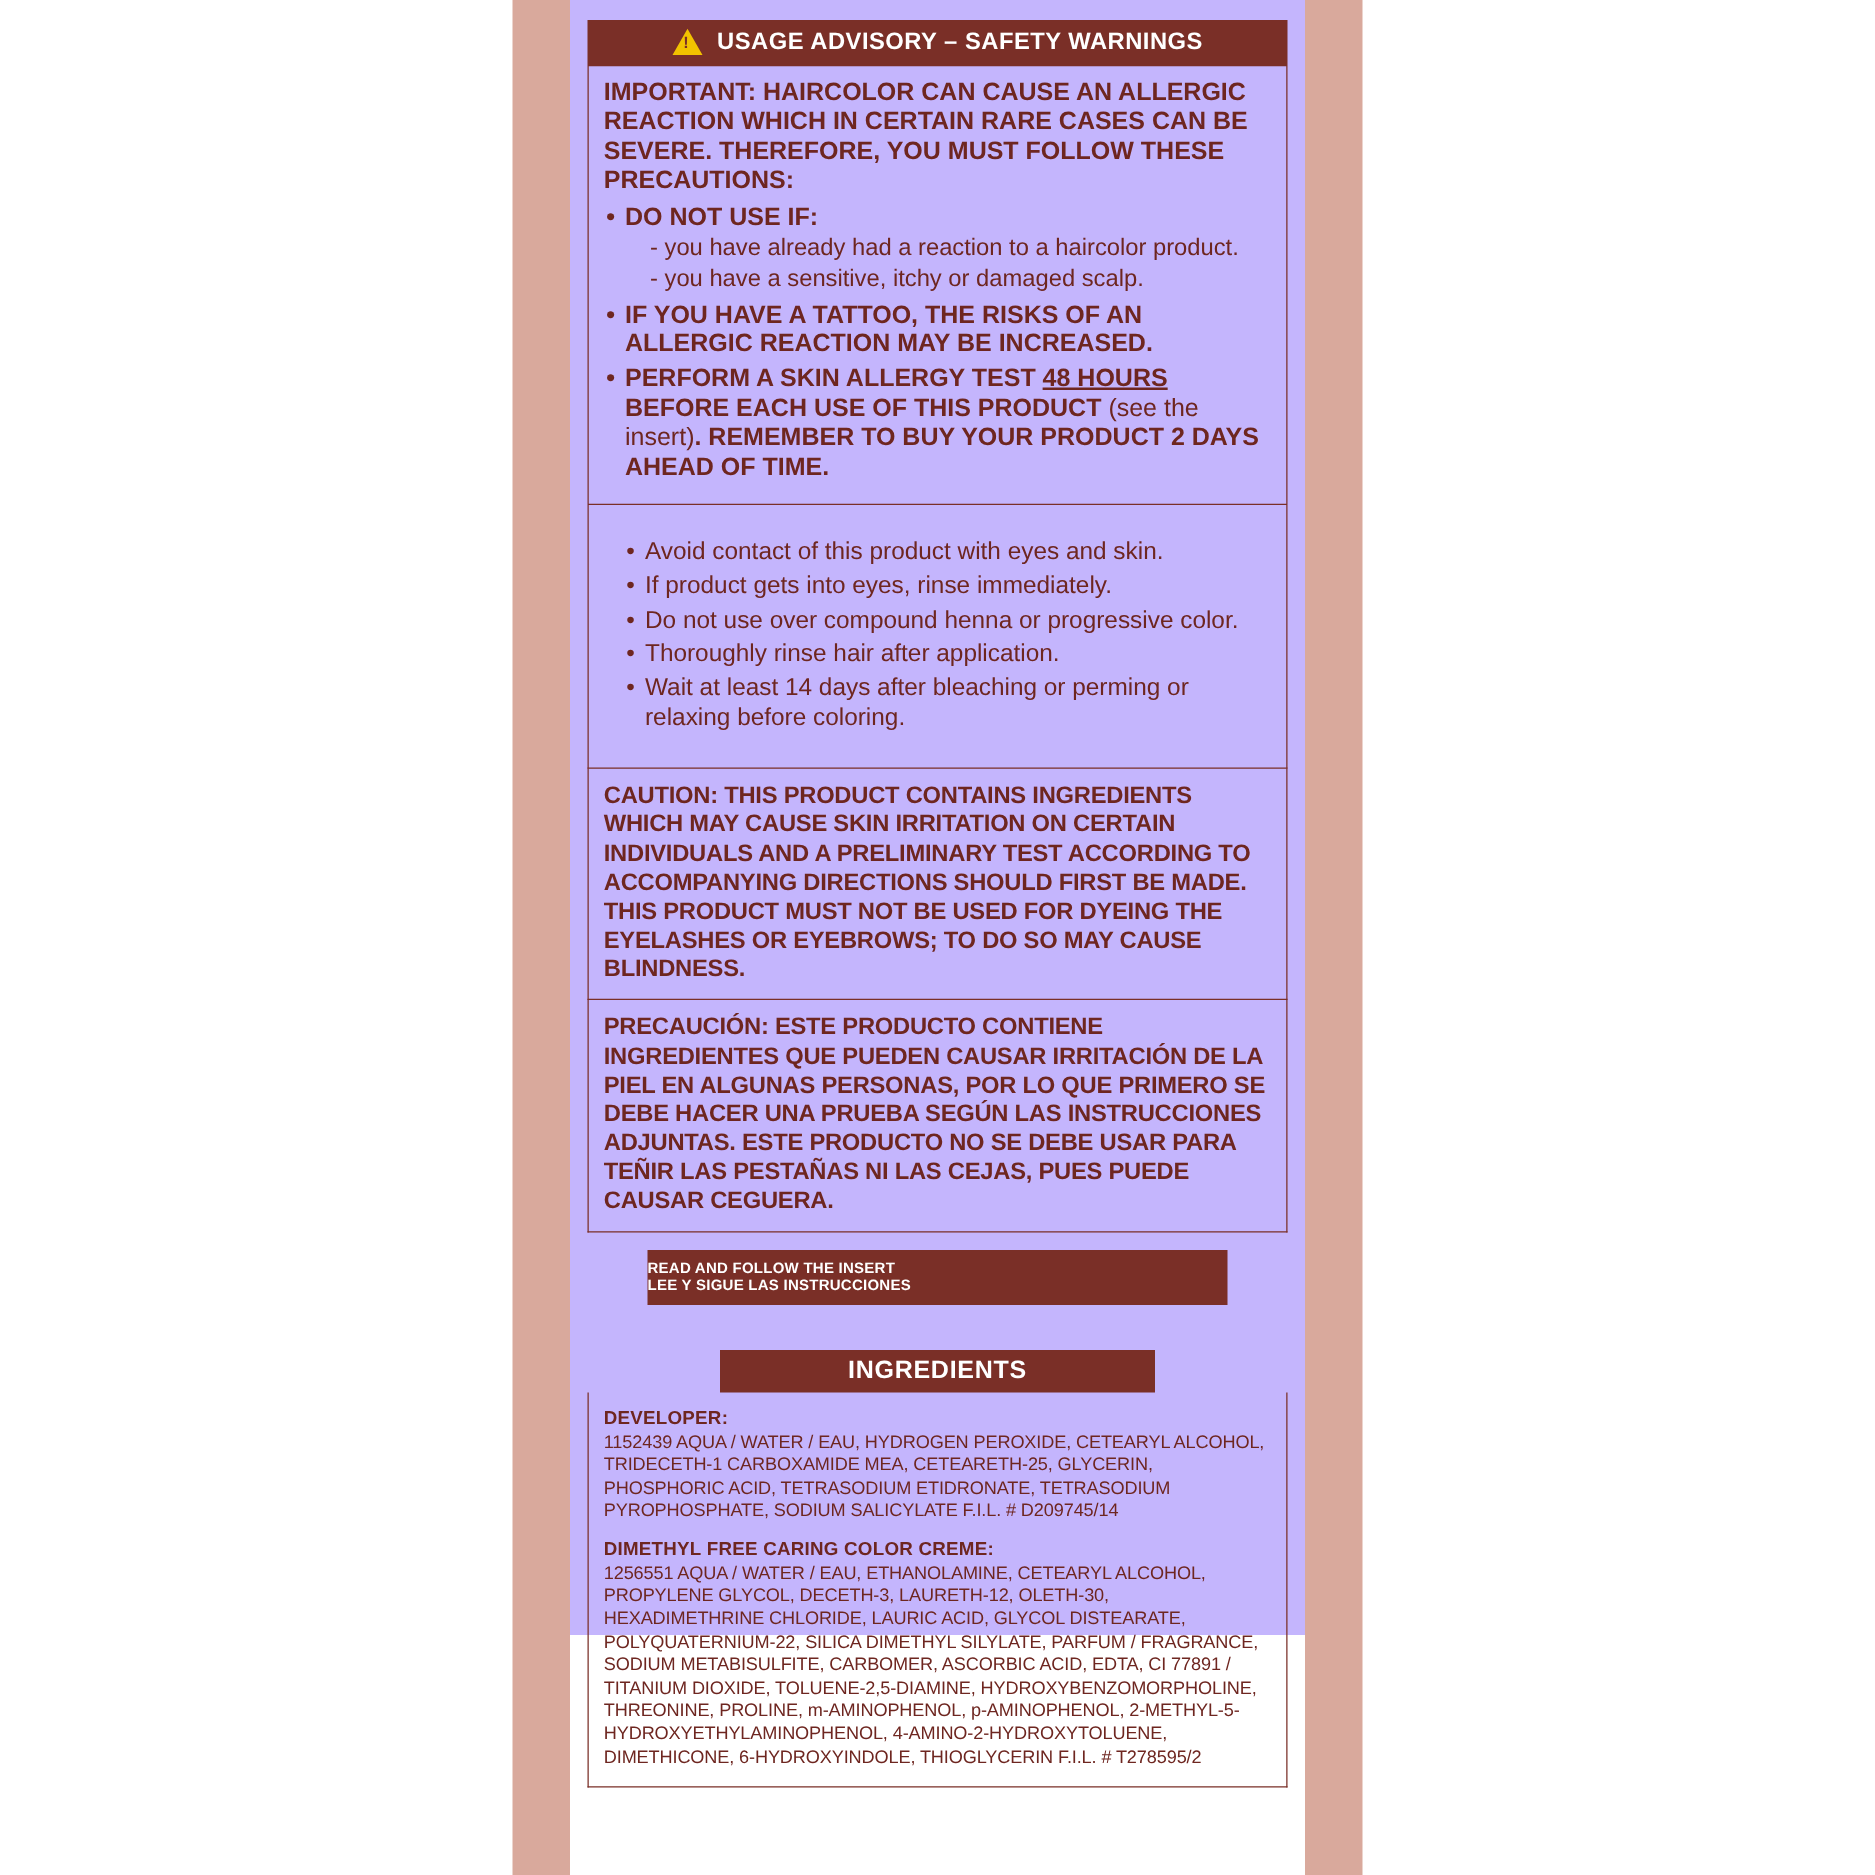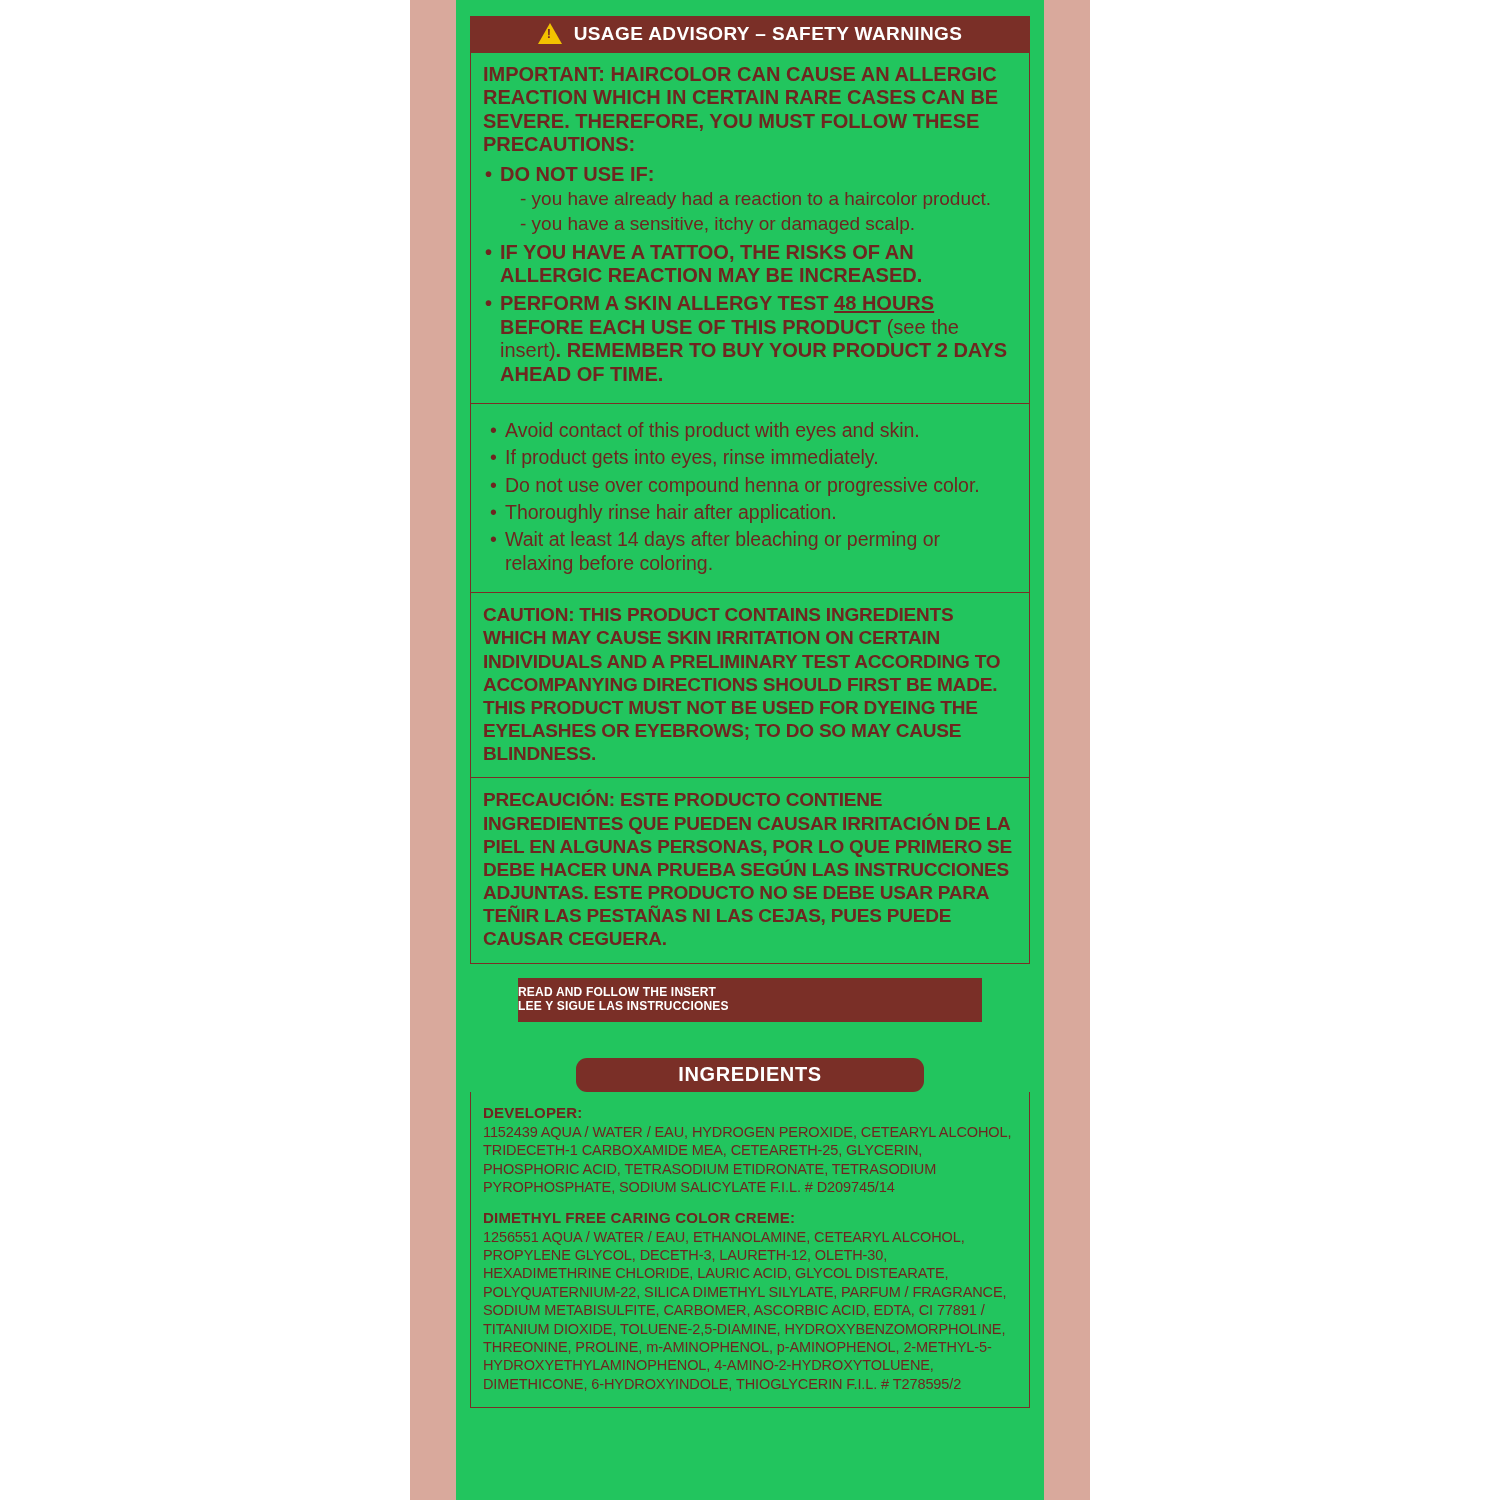--- a/index.html
+++ b/index.html
@@ -34,22 +34,22 @@
     top: 0;
     width: 46px;
     height: 1500px;
     background: #d9a99c;
   }
   .label {
     position: absolute;
     left: 456px;
     top: 0;
     width: 588px;
-    height: 1500px;
-    background: #22c55e;
+    height: 1308px;
+    background: #c4b5fd;
     box-sizing: border-box;
   }
   .inner {
     position: absolute;
     left: 14px;
     top: 16px;
     width: 560px;
     color: #6e2620;
   }
 
@@ -127,21 +127,21 @@
     font-size: 19px;
     line-height: 1.2;
     padding-left: 20px;
   }
   .sub div { margin-top: 2px; }
   .u { text-decoration: underline; }
   .reg { font-weight: normal; }
 
   ul.plain {
     list-style: none;
-    margin: 5px;
+    margin: 16px;
     padding: 0;
   }
   ul.plain > li {
     position: relative;
     padding-left: 17px;
     margin-bottom: 4px;
     font-size: 19.5px;
     line-height: 1.2;
     font-weight: normal;
   }
@@ -175,21 +175,20 @@
   .ing-bar {
     margin: 36px auto 0 auto;
     width: 348px;
     background: #7a2f27;
     color: #fff;
     text-align: center;
     font-weight: bold;
     font-size: 20px;
     padding: 5px 0 6px 0;
     letter-spacing: 0.6px;
-    border-radius: 11px;
   }
 
   .ing-box {
     border: 1.5px solid #7a2f27;
     border-top: none;
     padding: 12px 12px 14px 12px;
     box-sizing: border-box;
   }
   .ing-title {
     font-size: 15px;

